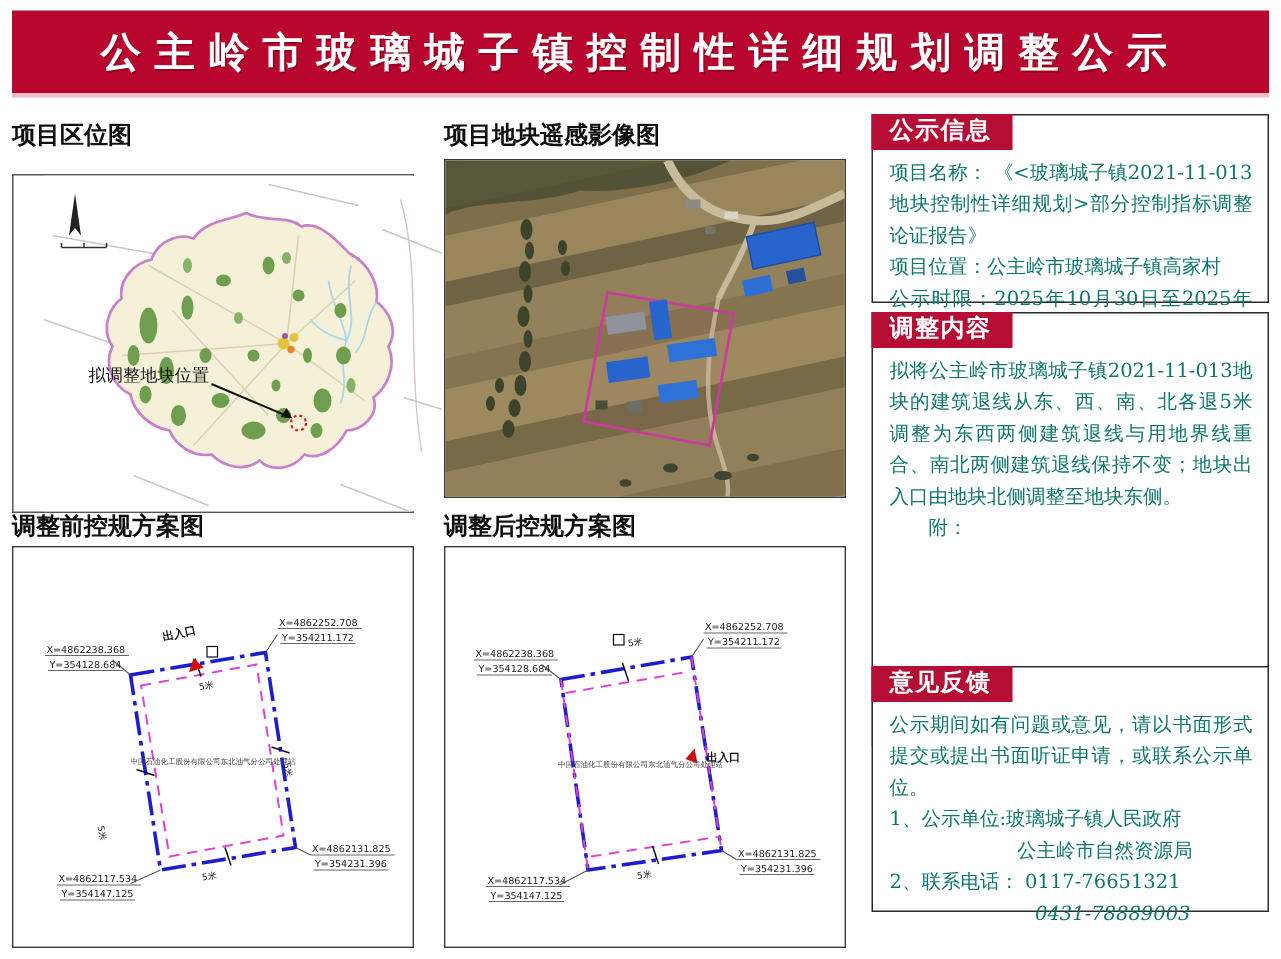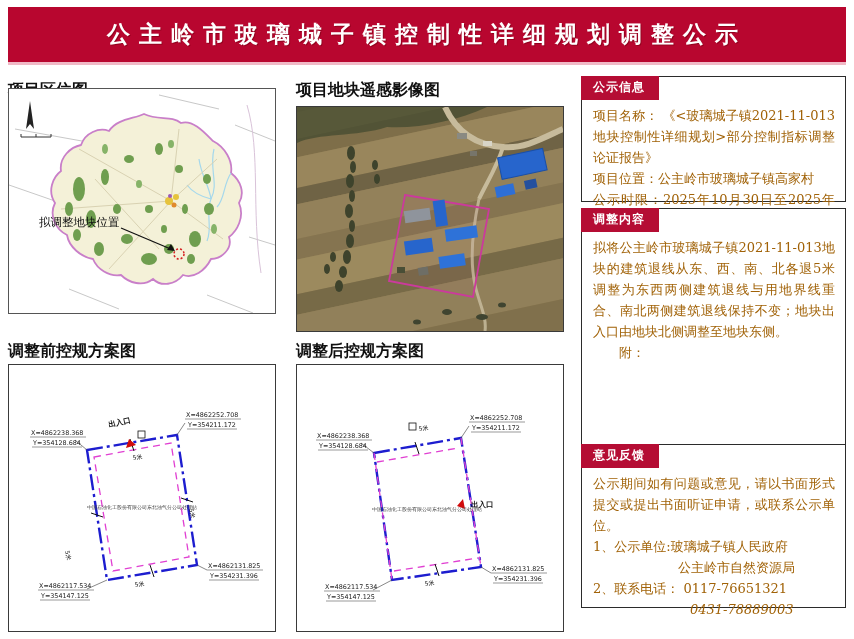--- a/index.html
+++ b/index.html
@@ -2,32 +2,32 @@
 <html><head>
 <meta charset="utf-8">
 <style>
   html,body{margin:0;padding:0;background:#ffffff;}
   .page{position:relative;width:854px;height:639px;background:#ffffff;overflow:hidden;
         font-family:"Liberation Sans",sans-serif;}
   
   .banner{position:absolute;left:8px;top:7px;width:838px;height:55px;background:#b8062f;
           display:flex;align-items:center;justify-content:center;box-shadow:0 3px 0 #f0b9c6;}
   .banner-title{color:#ffffff;font-family:"DejaVu Serif",serif;font-weight:bold;
-          font-size:23px;letter-spacing:9px;white-space:nowrap;text-shadow:1px 1px 0 rgba(120,0,20,.6);}
+          font-size:27px;letter-spacing:9px;white-space:nowrap;text-shadow:1px 1px 0 rgba(120,0,20,.6);}
   
   .panel-title{position:absolute;width:268px;text-align:left;font-size:16px;font-weight:bold;
           color:#101010;font-family:"Liberation Sans",sans-serif;}
   .img-box{position:absolute;width:268px;background:#ffffff;border:1px solid #3a3a3a;box-sizing:border-box;}
   .img-box svg{display:block;}
   
   .rbox{position:absolute;left:581px;width:265px;border:1px solid #2b2b2b;background:#ffffff;box-sizing:border-box;}
   .rtab{position:absolute;left:-1px;top:-1px;background:#b50d34;color:#ffffff;font-weight:bold;
-        font-size:12px;padding:2px 14px 3px 12px;letter-spacing:1px;line-height:19px;
+        font-size:16px;padding:2px 14px 3px 12px;letter-spacing:1px;line-height:19px;
         font-family:"Liberation Sans",sans-serif;}
-  .rbody{padding:30px 10px 6px 11px;font-family:"DejaVu Serif",serif;font-size:13px;color:#a16207;
+  .rbody{padding:30px 10px 6px 11px;font-family:"DejaVu Serif",serif;font-size:13px;color:#0f766e;
          line-height:21px;text-align:justify;}
   .rbody p{margin:0;}
   .attach-row{display:flex;}
   .attach-col{display:flex;flex-direction:column;}
   .indent1{padding-left:85px;}
   .indent2{padding-left:97px;font-style:italic;}
   
   text{font-family:"DejaVu Sans",sans-serif;}
   .coord{font-size:6.4px;fill:#1c1c1c;}
   .coord-u{stroke:#555;stroke-width:.6;}
@@ -41,21 +41,21 @@
 
 <div class="page">
 
   <div class="banner">
     <div class="banner-title">公主岭市玻璃城子镇控制性详细规划调整公示</div>
   </div>
 
   <div class="panel-title" style="left:8px;top:80px;">项目区位图</div>
   <div class="panel-title" style="left:296px;top:80px;">项目地块遥感影像图</div>
 
-  <div class="img-box" style="left:8px;top:88px;height:226px;border-color:#555;">
+  <div class="img-box" style="left:8px;top:116px;height:226px;border-color:#555;padding-left:20px;">
     <svg width="266" height="224" viewBox="0 0 266 224">
       <rect x="0" y="0" width="266" height="224" fill="#ffffff"></rect>
 
       <g stroke="#c8c8c8" stroke-width="1" fill="none">
         <path d="M0,96 L46,112"></path>
           <path d="M6,40 L84,54"></path>
           <path d="M150,6 L210,20"></path>
         <path d="M226,36 L266,52"></path>
           <path d="M240,148 L266,156"></path>
           <path d="M198,206 L244,224"></path>

